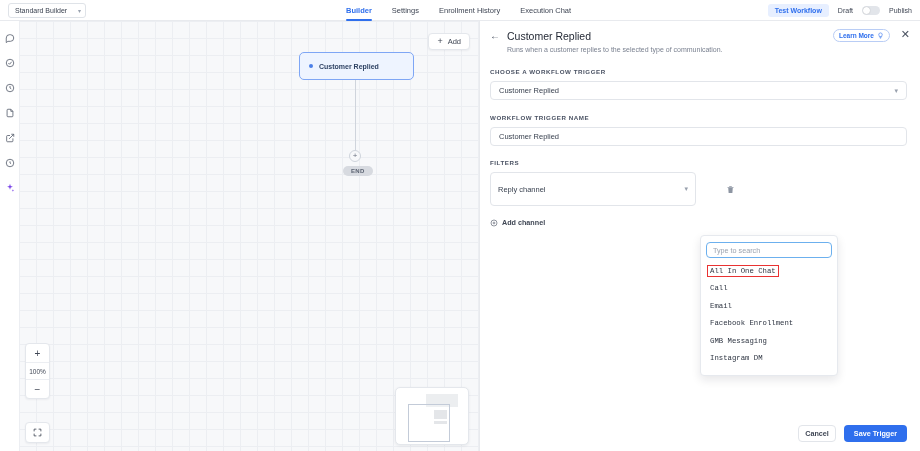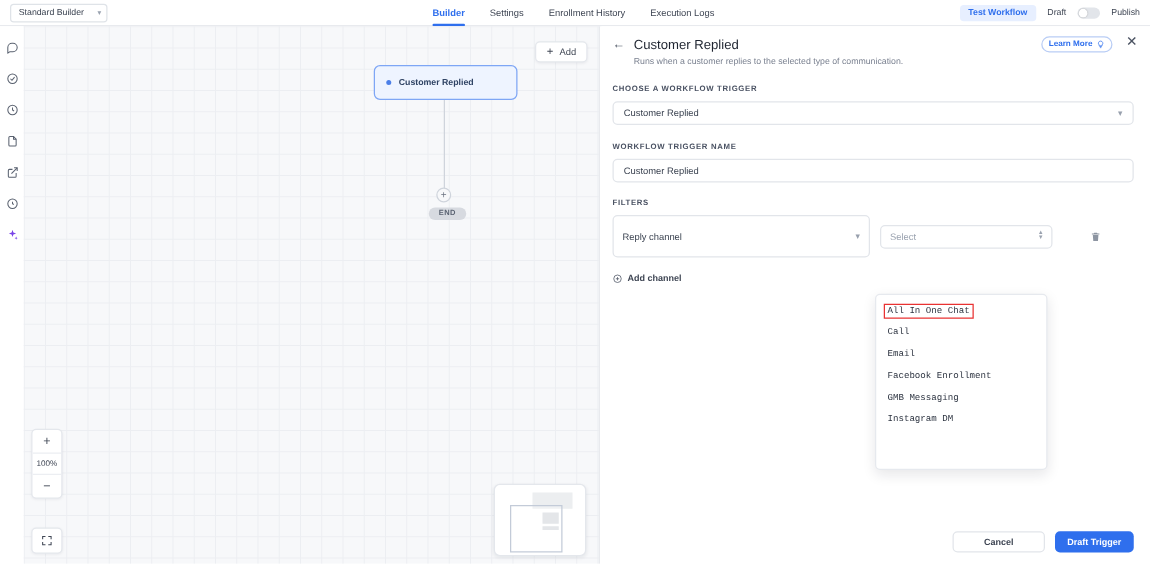--- a/index.html
+++ b/index.html
@@ -244,21 +244,21 @@
   }
   .dd-item .txt { position: relative; display: inline-block; padding: 1px 2px; }
   .dd-item.hl .txt { outline: 1.2px solid #e93232; }
 
   .panel-footer {
     height: 36px; display: flex; align-items: center; justify-content: flex-end;
     gap: 8px; padding-right: 13px;
   }
   .btn-cancel {
     background: #fff; border: 1px solid #e2e5ea; border-radius: 4px;
-    height: 17px; padding: 0 24px; font-size: 7.2px; color: #3f4654;
+    height: 17px; padding: 0 6px; font-size: 7.2px; color: #3f4654;
     font-weight: 600; cursor: pointer;
   }
   .btn-save {
     background: #2f6fed; border: none; border-radius: 4px;
     height: 17px; padding: 0 10px; font-size: 7.2px; color: #fff;
     font-weight: 600; cursor: pointer;
   }
 </style>
 </head>
 <body>
@@ -275,21 +275,21 @@
       <div class="nav-tab active">
         <span>Builder</span>
       </div>
       <div class="nav-tab">
         <span>Settings</span>
       </div>
       <div class="nav-tab">
         <span>Enrollment History</span>
       </div>
       <div class="nav-tab">
-        <span>Execution Logs</span>
+        <span>Execution Chat</span>
       </div>
     </div>
 
     <div class="top-right">
       <button class="test-wf">Test Workflow</button>
       <span class="draft-lbl">Draft</span>
       <div class="toggle">
         <div class="knob"></div>
       </div>
       <span class="publish-lbl">Publish</span>
@@ -413,44 +413,40 @@
         </div>
       </div>
 
       <div class="sec-filters">
         <div class="field-label">FILTERS</div>
         <div class="filter-row">
           <div class="filter-select">
             <span>Reply channel</span>
             <span class="chev">▾</span>
           </div>
-          <div class="value-select">
-            <span>Select</span>
-            <span class="stepper">
-                <span>▴</span>
-                <span>▾</span>
-              </span>
-          </div>
           <div class="trash-btn">
             <svg viewBox="0 0 24 24" fill="currentColor">
                 <path d="M9 3h6l1 2h4v2H4V5h4zM6 8h12l-1 13H7z"></path>
               </svg>
           </div>
         </div>
 
         <div class="add-filters">
           <svg viewBox="0 0 24 24" fill="none" stroke="currentColor" stroke-width="2">
             <circle cx="12" cy="12" r="9"></circle>
               <path d="M12 8v8M8 12h8"></path>
           </svg>
           <span>Add channel</span>
         </div>
       </div>
 
       <div class="dropdown">
+        <div class="dd-search">
+          <span>Type to search</span>
+        </div>
         <div class="dd-item hl">
           <span class="txt">All In One Chat</span>
         </div>
         <div class="dd-item">
           <span class="txt">Call</span>
         </div>
         <div class="dd-item">
           <span class="txt">Email</span>
         </div>
         <div class="dd-item">
@@ -460,17 +456,17 @@
           <span class="txt">GMB Messaging</span>
         </div>
         <div class="dd-item">
           <span class="txt">Instagram DM</span>
         </div>
       </div>
     </div>
 
     <div class="panel-footer">
       <button class="btn-cancel">Cancel</button>
-      <button class="btn-save">Draft Trigger</button>
+      <button class="btn-save">Save Trigger</button>
     </div>
   </div>
 
 </div>
 
 </body></html>

